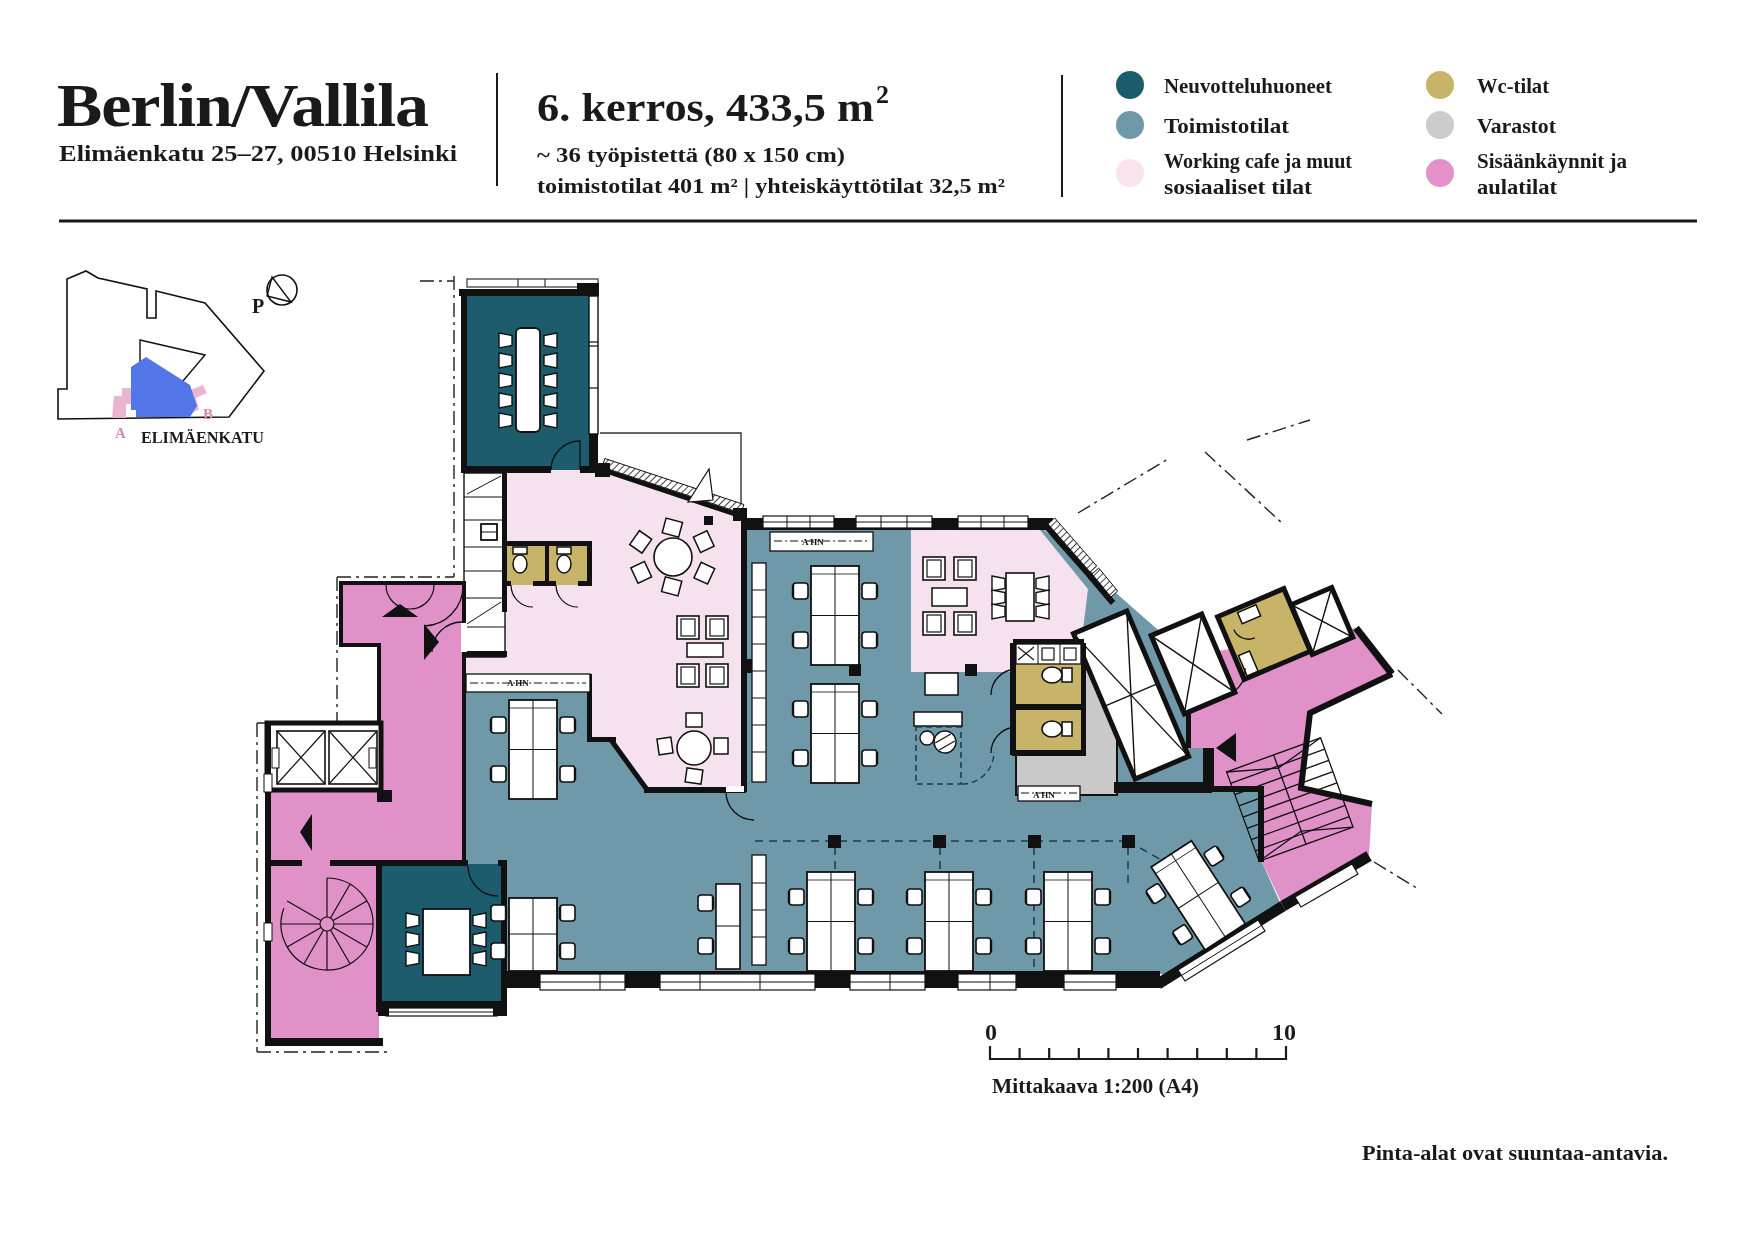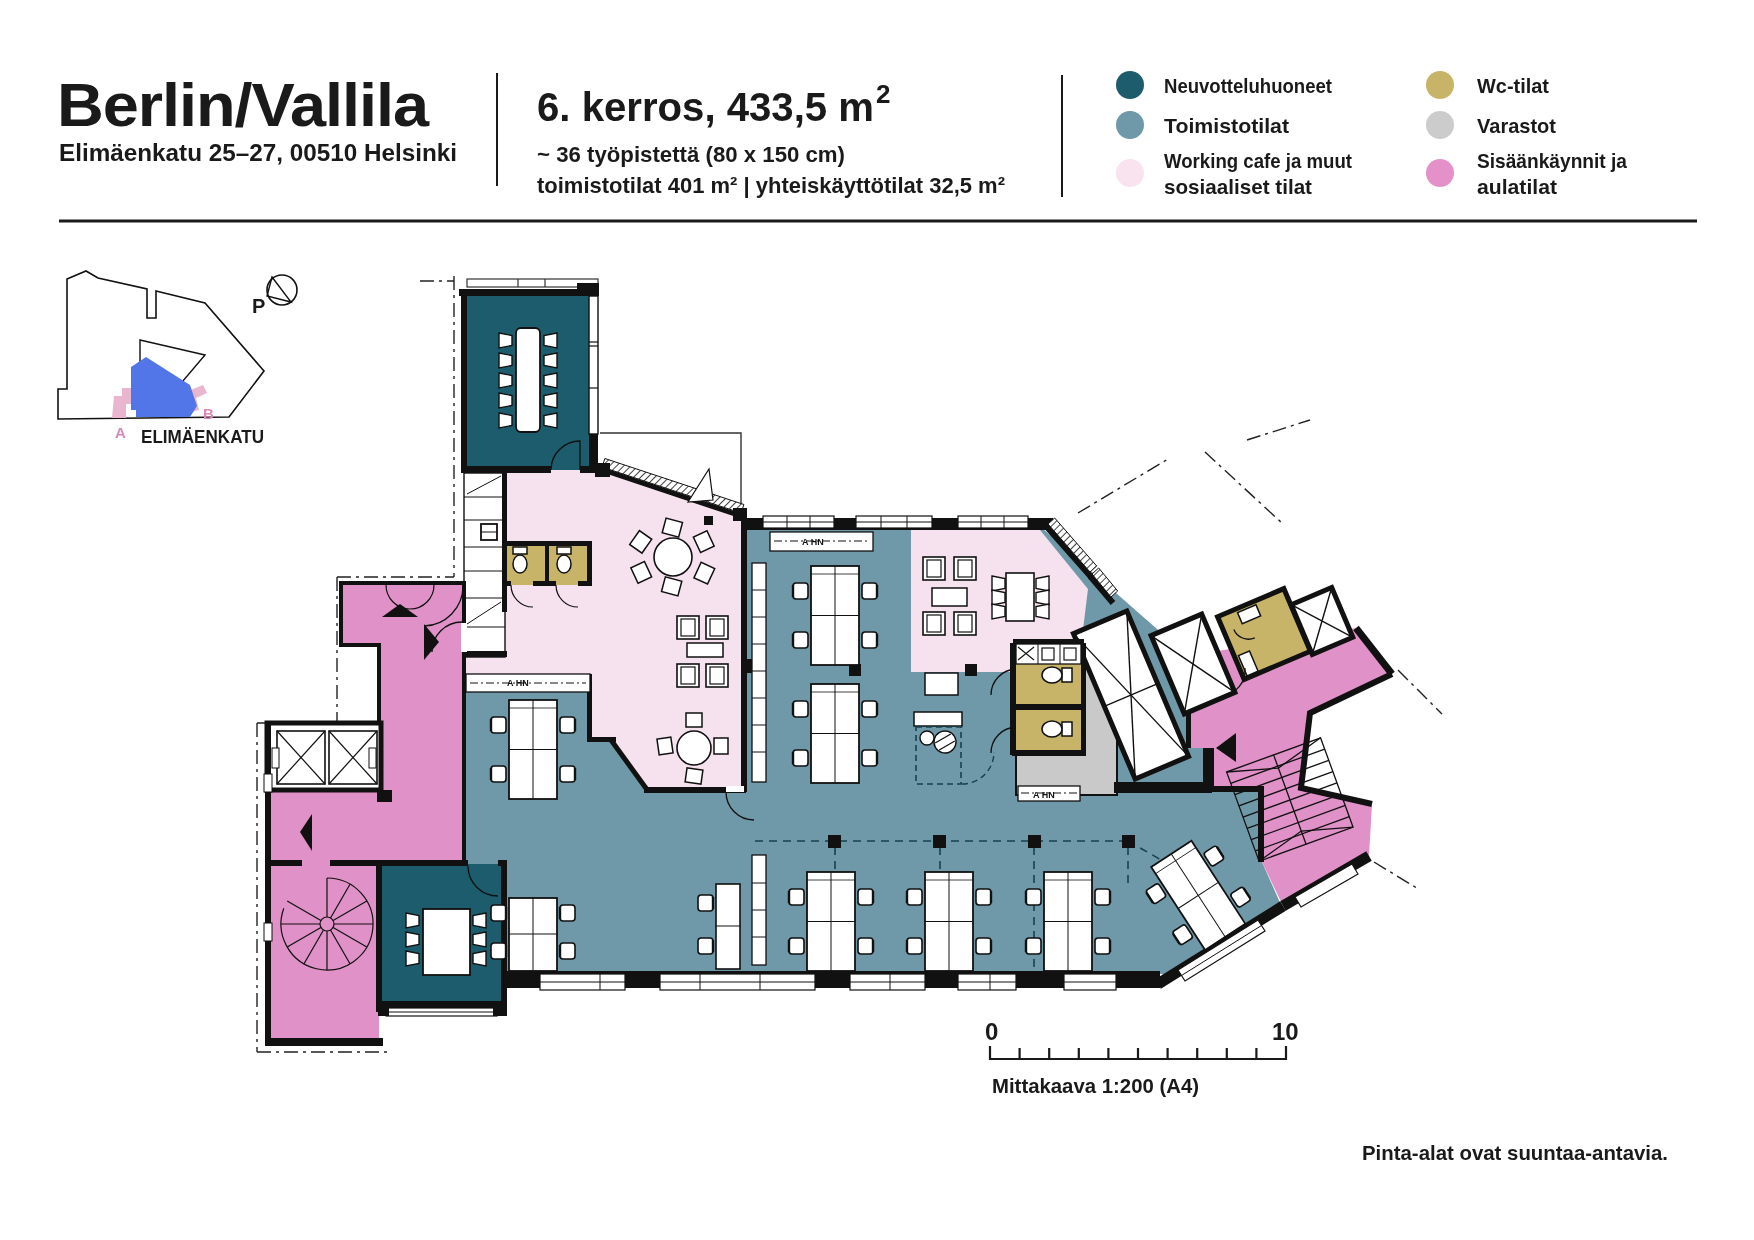--- a/index.html
+++ b/index.html
@@ -1,17 +1,17 @@
 <!DOCTYPE html>
 <html><head>
 <meta charset="utf-8">
 <style>
 html,body{margin:0;padding:0;background:#fff;}
 #page{position:relative;width:1716px;height:1240px;background:#fff;overflow:hidden;
-font-family:Liberation Sans, sans-serif;}
+font-family:Liberation Serif, serif;}
 svg{position:absolute;top:0;left:0;}
 </style>
 </head>
 <body>
 <div id="page">
 <svg width="1754" height="1240" viewBox="0 0 1754 1240">
 <defs>
 <pattern id="hatch" patternUnits="userSpaceOnUse" width="5" height="5" patternTransform="rotate(45)">
 <rect width="5" height="5" fill="#fff"></rect>
 <line x1="0" y1="0" x2="0" y2="5" stroke="#111" stroke-width="1.6"></line>

